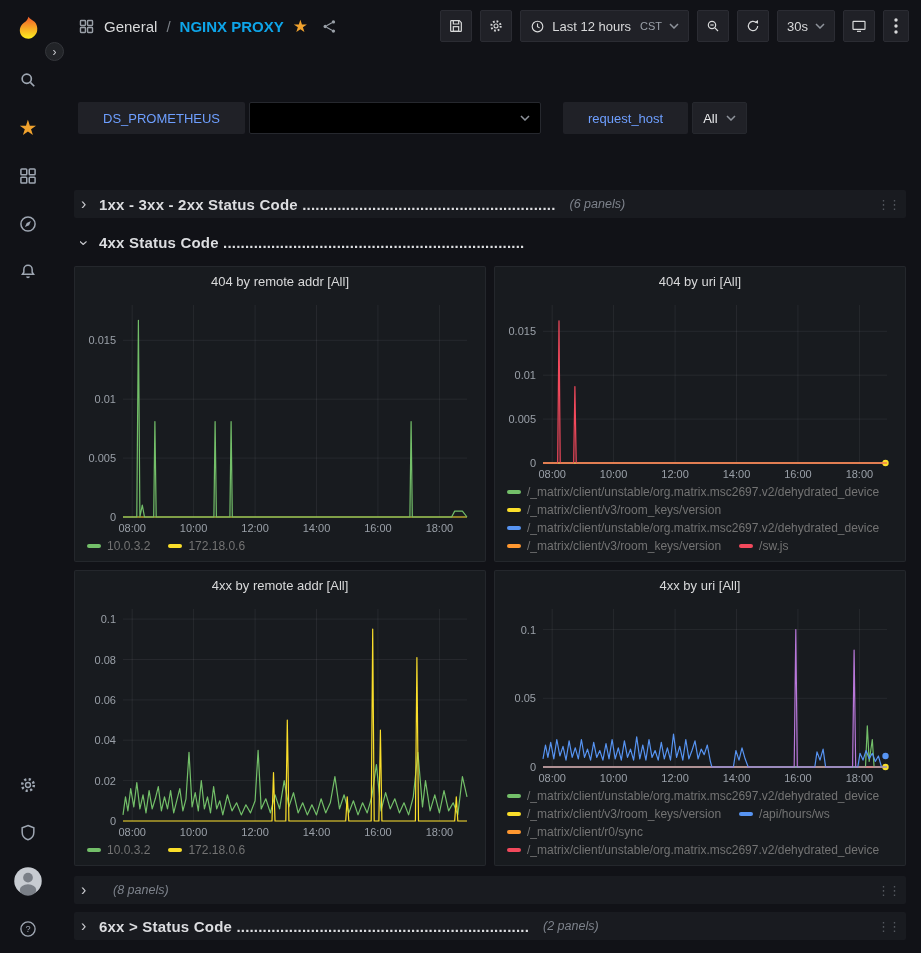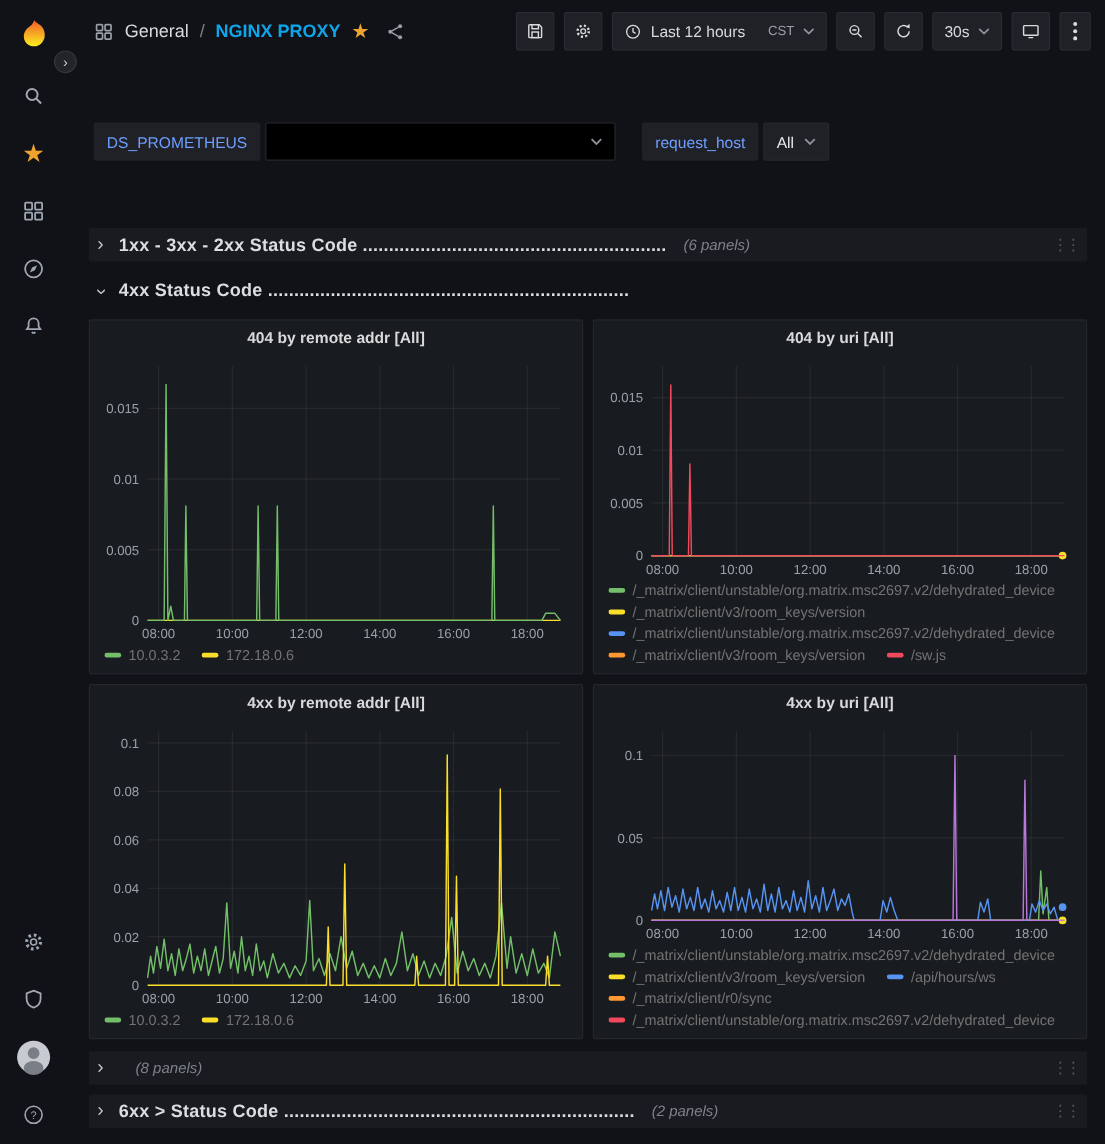--- a/index.html
+++ b/index.html
@@ -48,28 +48,28 @@
   .icon-plain { background: none; border: none; color: #9aa0a8; cursor: pointer; display: flex; align-items: center; }
 
   .topbar-right { margin-left: auto; display: flex; align-items: center; gap: 8px; }
   .tbtn {
     display: flex; align-items: center; gap: 7px; height: 32px;
     background: #202127; border: 1px solid #2b2c33; border-radius: 2px;
     color: #d8d9da; padding: 0 9px; font-size: 13px; cursor: pointer;
     font-family: inherit;
   }
   .tbtn.icon-only { width: 32px; justify-content: center; padding: 0; }
-  .tbtn .tz { font-size: 11px; color: #9aa0a8; margin-left: 12px; }
+  .tbtn .tz { font-size: 11px; color: #9aa0a8; margin-left: 2px; }
   .caret { color: #8e939b; }
 
   
   .subbar { display: flex; align-items: center; padding: 6px 15px 6px 22px; gap: 22px; min-height: 44px; }
   .vargroup { display: flex; align-items: center; gap: 4px; }
   .varlabel {
-    height: 32px; display: flex; align-items: center; padding: 0 11px;
+    height: 32px; display: flex; align-items: center; padding: 0 25px;
     background: #202127; color: #6e9fff; font-size: 13px; font-weight: 500;
     border-radius: 2px; cursor: pointer; white-space: nowrap;
   }
   .varselect {
     height: 32px; display: flex; align-items: center; gap: 8px;
     background: #202127; border: 1px solid #26282e; border-radius: 2px;
     padding: 0 10px; font-size: 13px; color: #e9eaec; cursor: pointer;
   }
   .varselect.redacted { width: 292px; background: #000; justify-content: flex-end; }
 
@@ -90,21 +90,21 @@
   .row .count { margin-left: 14px; font-style: italic; font-size: 12.5px; color: #7d828b; white-space: nowrap; }
   .row .handle { margin-left: auto; color: #53575e; font-size: 13px; letter-spacing: -2px; cursor: grab; }
 
   .panel-grid { display: grid; grid-template-columns: 1fr 1fr; gap: 8px; margin-bottom: 10px; }
   .panel {
     background: #181b1f; border: 1px solid rgba(204,204,220,0.07); border-radius: 2px;
     height: 296px; display: flex; flex-direction: column; overflow: hidden;
   }
   .panel-header {
     height: 28px; min-height: 28px; display: flex; align-items: center; justify-content: center;
-    font-size: 13px; font-weight: 700; color: #d8d9da; cursor: pointer;
+    font-size: 13px; font-weight: 400; color: #d8d9da; cursor: pointer;
   }
   .chart-wrap { flex: 1; min-height: 150px; position: relative; margin: 0 4px; }
   svg.chart { position: absolute; left: 0; top: 0; }
   svg.chart .grid { stroke: rgba(204,204,220,0.08); stroke-width: 1; }
   svg.chart .tick { fill: #9aa0a8; font-size: 11px; font-family: "Liberation Sans", sans-serif; }
 
   .legend {
     padding: 2px 12px 8px; display: flex; flex-wrap: wrap;
     column-gap: 18px; row-gap: 4px; overflow: hidden;
   }

